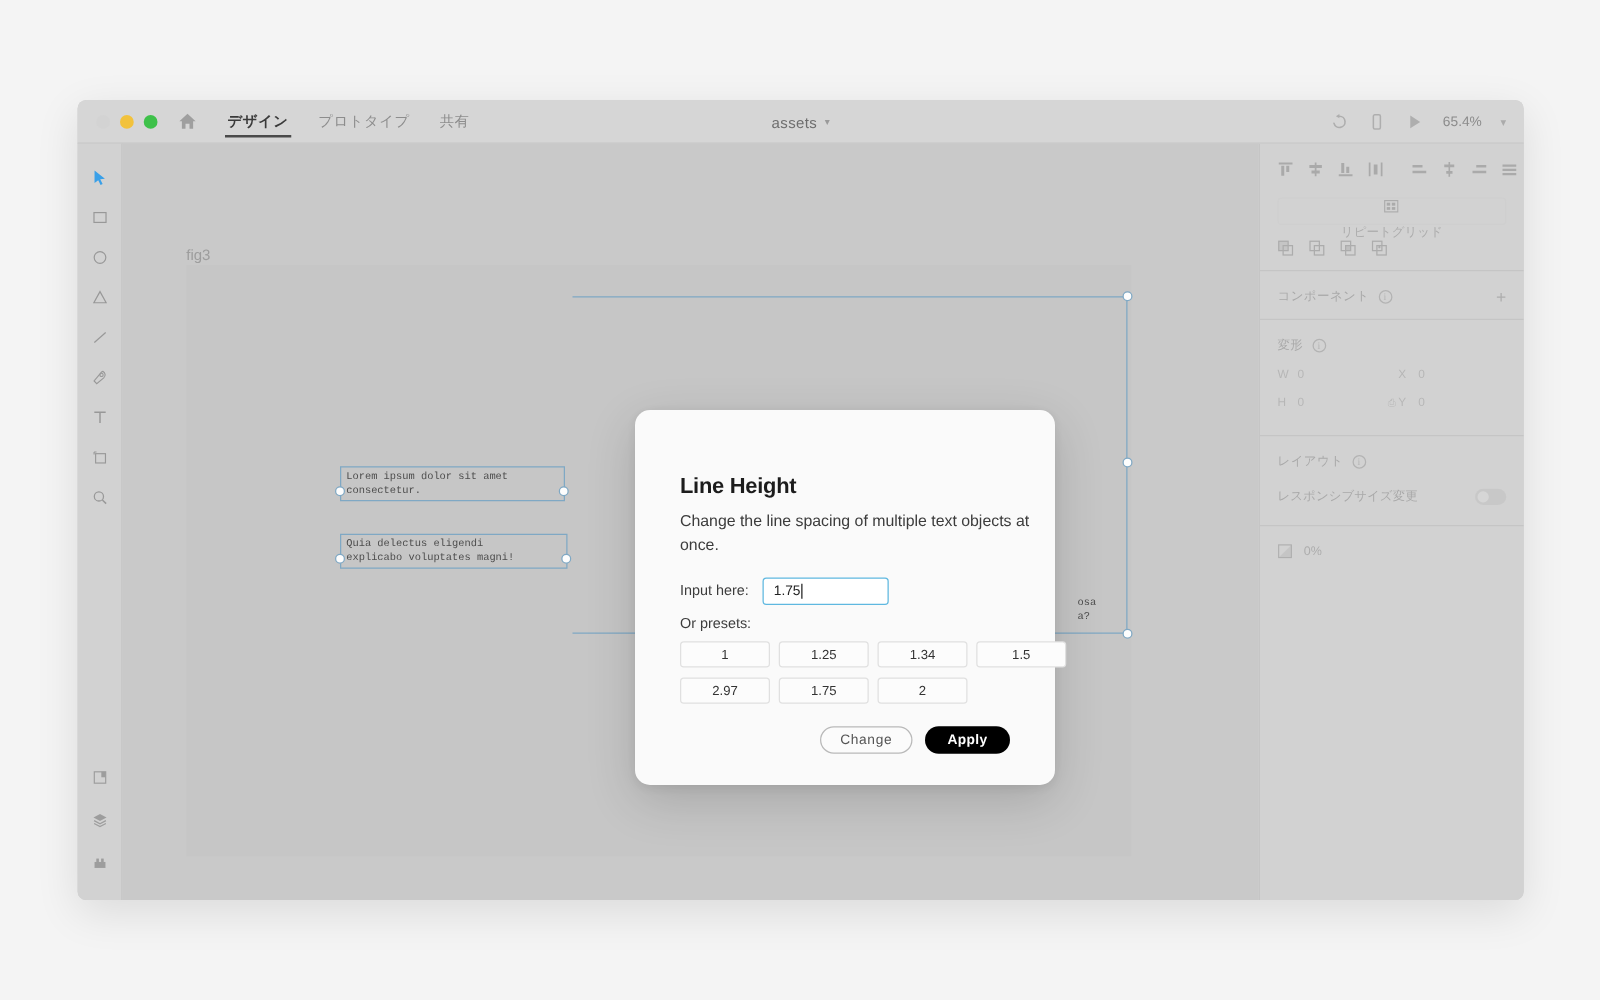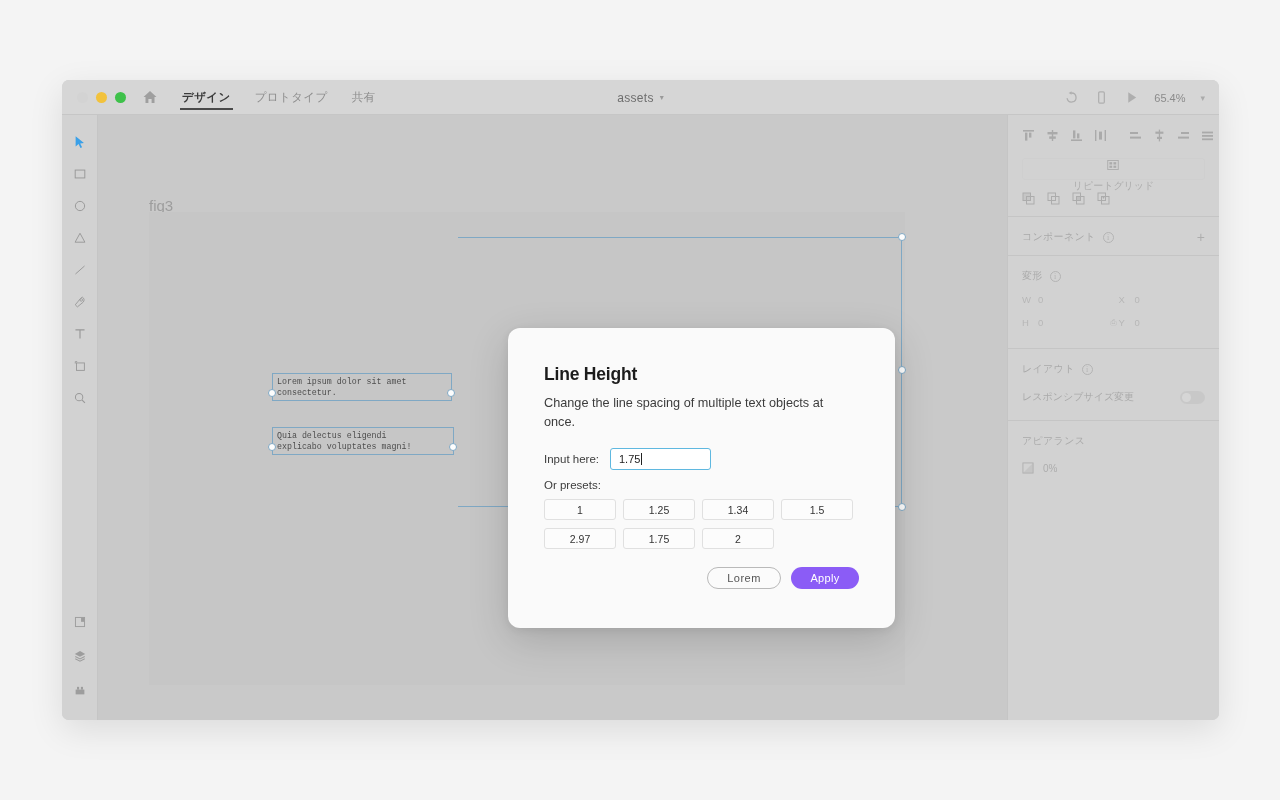--- a/index.html
+++ b/index.html
@@ -90,21 +90,21 @@
     display: flex; flex-direction: column; align-items: center;
   }
   #toolbar-bottom .tool { margin-bottom: 6px; opacity: .38; }
 
   
   #canvas {
     flex: 1; position: relative; background: #c9c9c9; overflow: hidden;
   }
   #artboard-label {
     position: absolute; left: 51px; top: 82px;
-    font-size: 15px; color: #9d9d9d; filter: blur(.4px); text-align: center;
+    font-size: 12px; color: #9d9d9d; filter: blur(.4px); text-align: center;
   }
   #artboard {
     position: absolute; left: 51px; top: 97px;
     width: 756px; height: 473px; background: #c6c6c6;
   }
 
   
   .text-object {
     position: absolute;
     border: 1px solid #7fa8c4;
@@ -195,24 +195,24 @@
   #opacity-row {
     display: flex; align-items: center; gap: 8px;
     padding: 14px 14px 0; opacity: .28;
   }
   #opacity-row .v { font-size: 10px; color: #4c4c4c; filter: blur(.45px); }
 
   
   #modal-overlay { position: absolute; inset: 0; }
   #modal {
     position: absolute; left: 446px; top: 248px;
-    width: 387px; height: 300px;
+    width: 336px; height: 300px;
     background: #fafafa; border-radius: 12px;
     box-shadow: 0 12px 40px rgba(0,0,0,0.16), 0 2px 8px rgba(0,0,0,0.07);
-    padding: 36px 36px 0 36px;
+    padding: 50px 36px 0 36px;
   }
   #modal-title {
     font-size: 17.5px; font-weight: bold; color: #1c1c1c;
     letter-spacing: -.2px; margin-bottom: 9px;
   }
   #modal-desc {
     font-size: 12.7px; color: #3c3c3c; line-height: 18.5px;
     width: 300px; margin-bottom: 17px;
   }
   #input-row { display: flex; align-items: center; gap: 11px; margin-bottom: 9px; }
@@ -241,22 +241,22 @@
   }
   #modal-actions { display: flex; justify-content: flex-end; gap: 10px; }
   #cancel-button {
     min-width: 74px; height: 22px; border-radius: 11px;
     border: 1px solid #b9b9b9; background: #fbfbfb;
     font-size: 11px; color: #555; letter-spacing: .5px;
     display: flex; align-items: center; justify-content: center;
   }
   #apply-button {
     min-width: 68px; height: 22px; border-radius: 11px;
-    border: none; background: #8b5cf6;
-    font-size: 11px; font-weight: normal; color: #fff; letter-spacing: .3px;
+    border: none; background: #000000;
+    font-size: 11px; font-weight: bold; color: #fff; letter-spacing: .3px;
     display: flex; align-items: center; justify-content: center;
   }
 </style>
 </head>
 <body>
 
 <div id="app-window">
 
   <div id="title-bar">
     <div class="traffic-lights">
@@ -555,23 +555,20 @@
         <span class="info-i">i</span>
       </div>
 
       <div id="responsive-row">
         <span class="t">レスポンシブサイズ変更</span>
         <div class="toggle"></div>
       </div>
 
       <div class="panel-divider" style="margin-top:16px;"></div>
 
-      <div class="sect-head">
-        <span class="t">アピアランス</span>
-      </div>
 
       <div id="opacity-row">
         <div class="pi">
           <svg viewBox="0 0 13 13" width="12" height="12">
               <rect x="1" y="1" width="11" height="11" stroke="#555" stroke-width="1" fill="none"></rect>
               <path d="M1 12 L12 1 L12 12 Z" fill="#555" fill-opacity=".35"></path>
             </svg>
         </div>
         <span class="v">0%</span>
       </div>
@@ -597,19 +594,19 @@
         <div class="preset">1</div>
         <div class="preset">1.25</div>
         <div class="preset">1.34</div>
         <div class="preset">1.5</div>
         <div class="preset">2.97</div>
         <div class="preset">1.75</div>
         <div class="preset">2</div>
       </div>
 
       <div id="modal-actions">
-        <div id="cancel-button">Lorem</div>
+        <div id="cancel-button">Change</div>
         <div id="apply-button">Apply</div>
       </div>
     </div>
   </div>
 
 </div>
 
 </body></html>

